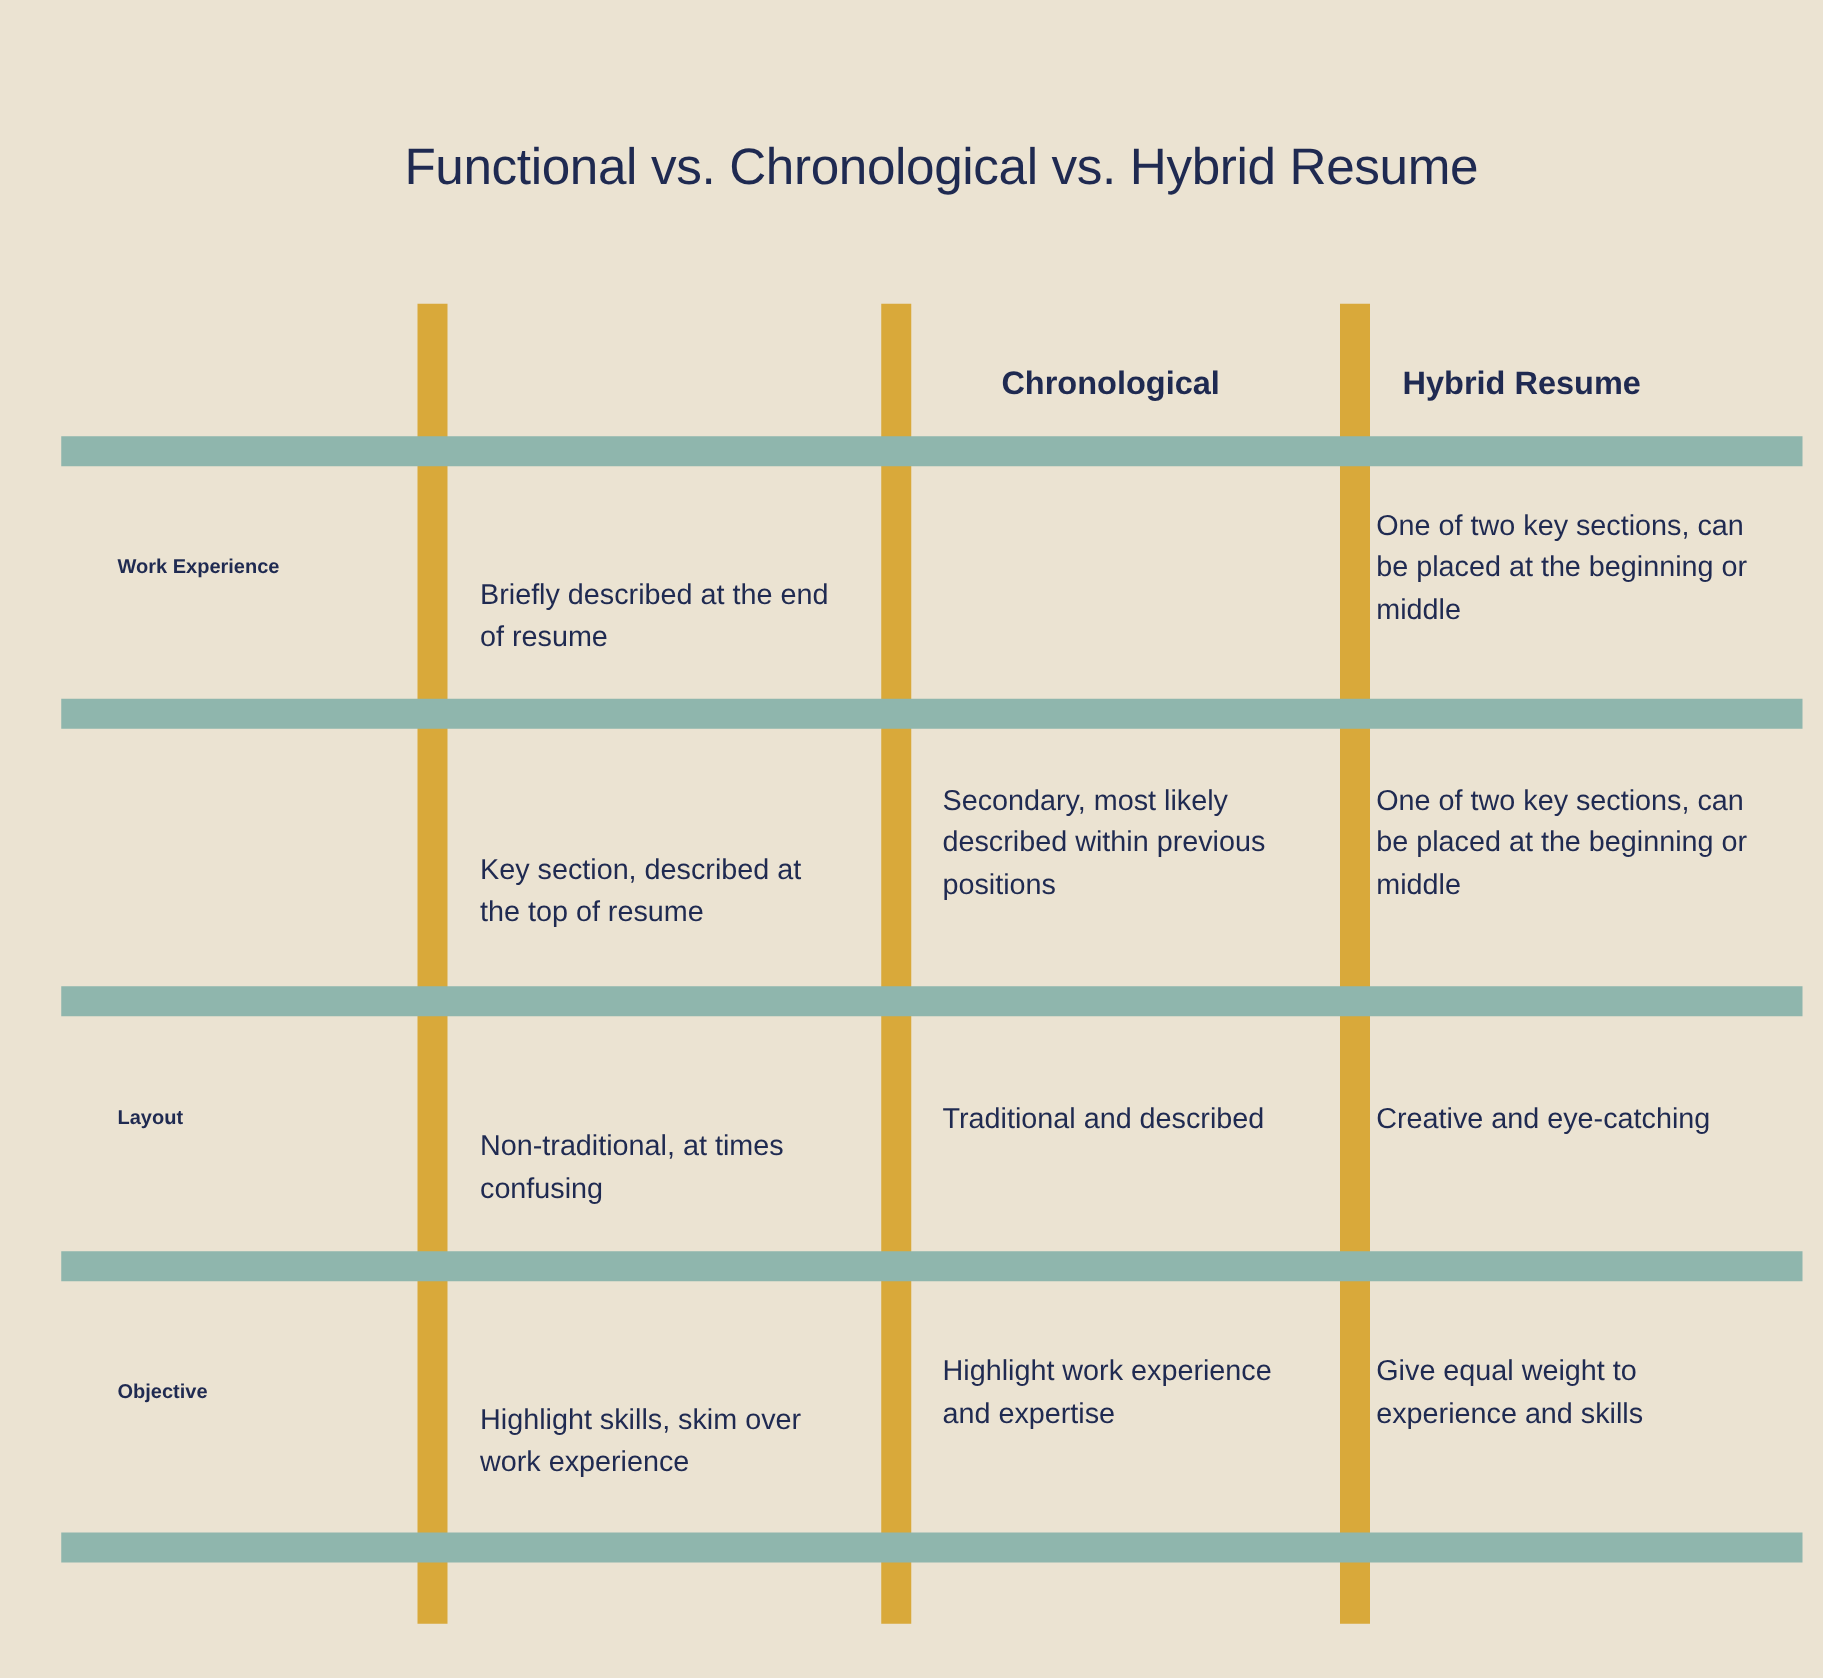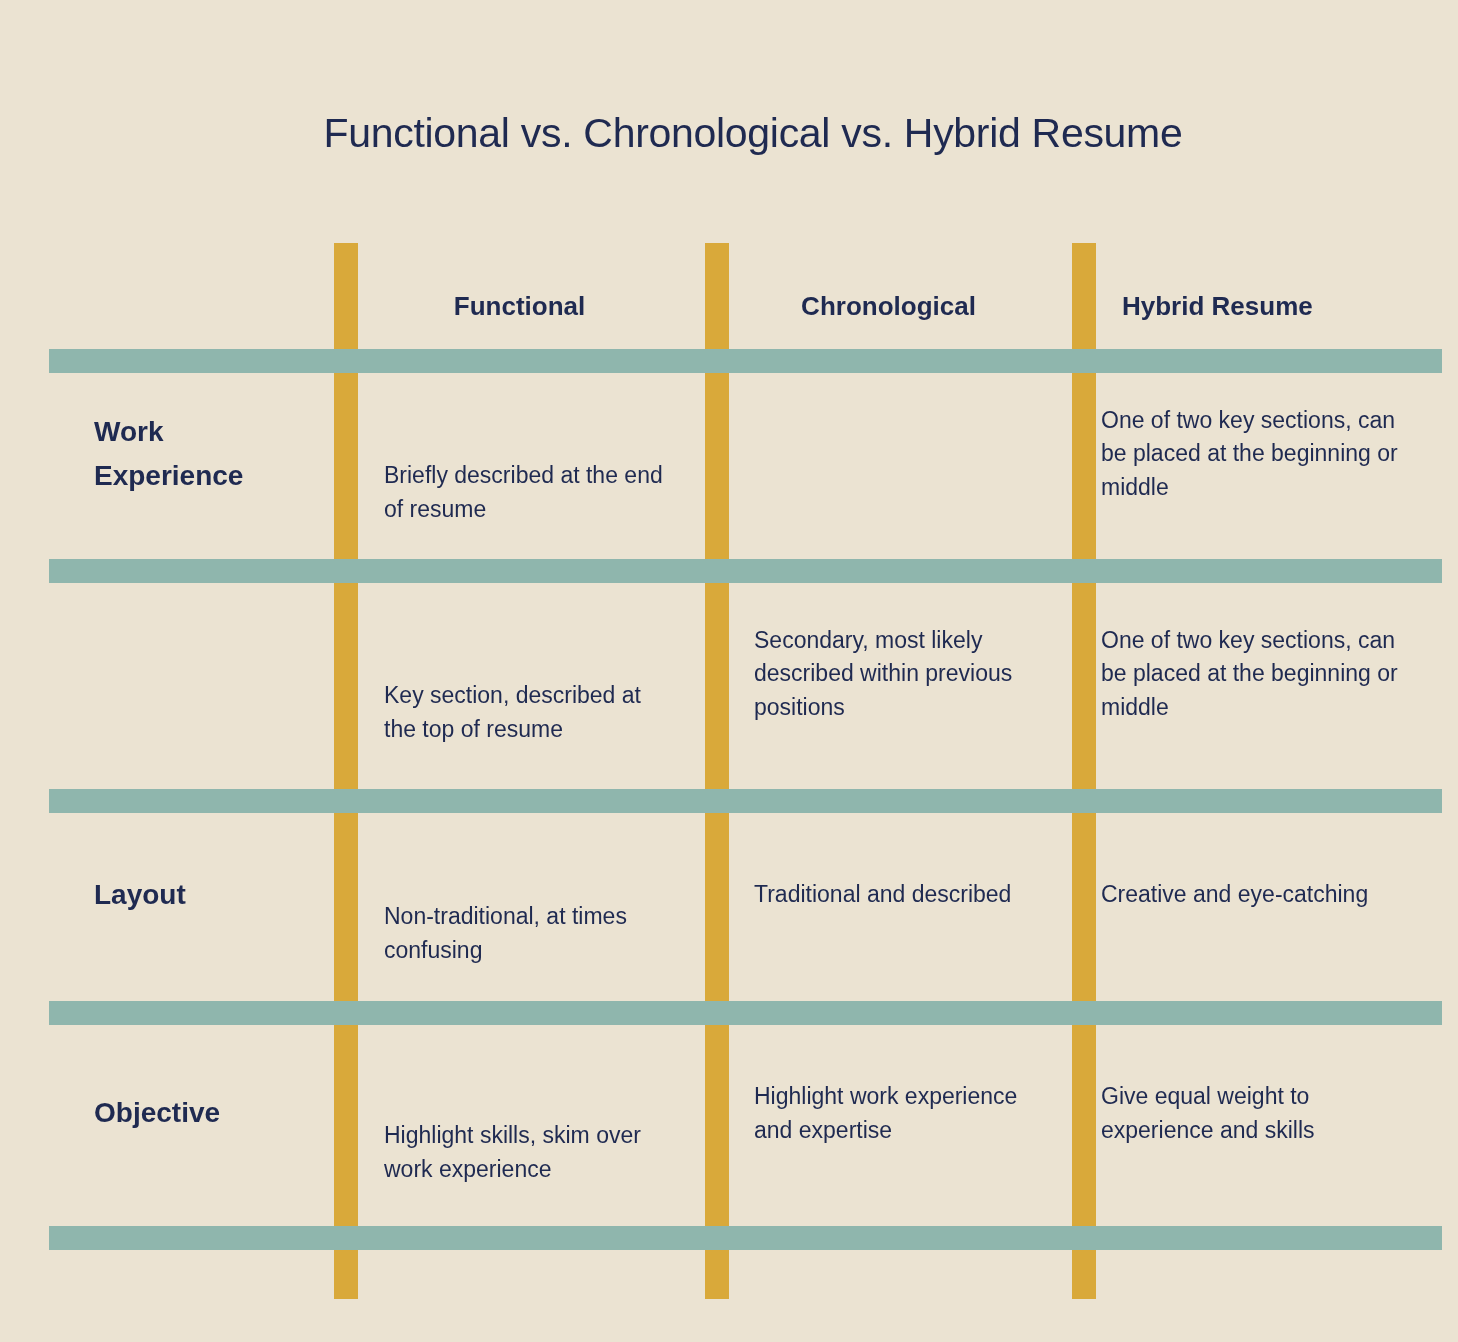--- a/index.html
+++ b/index.html
@@ -81,21 +81,21 @@
   }
   .hdr.c1 { left: 285px; width: 371px; justify-content: center; }
   .hdr.c2 { left: 656px; width: 367px; justify-content: center; }
   .hdr.c3 { left: 1023px; width: 370px; padding-left: 50px; }
 
   
   .rowlabel {
     position: absolute;
     left: 33px;
     width: 240px;
-    font-size: 28px;
+    font-size: 16px;
     font-weight: 700;
     line-height: 1.58;
     color: #1f2a51;
     display: flex;
     align-items: center;
   }
 
   
   .cell {
     position: absolute;
@@ -128,21 +128,20 @@
     <div class="vrule v1"></div>
     <div class="vrule v2"></div>
     <div class="vrule v3"></div>
 
     <div class="hrule h0"></div>
     <div class="hrule h1"></div>
     <div class="hrule h2"></div>
     <div class="hrule h3"></div>
     <div class="hrule h4"></div>
 
-    <div class="hdr c1">Functional</div>
     <div class="hdr c2">Chronological</div>
     <div class="hdr c3">Hybrid Resume</div>
 
     <div class="rowlabel r0">Work Experience</div>
     <div class="cell c1 r0">Briefly described at the end of resume</div>
     <div class="cell c3 r0">One of two key sections, can be placed at the beginning or middle</div>
 
     <div class="cell c1 r1">Key section, described at the top of resume</div>
     <div class="cell c2 r1">Secondary, most likely described within previous positions</div>
     <div class="cell c3 r1">One of two key sections, can be placed at the beginning or middle</div>

